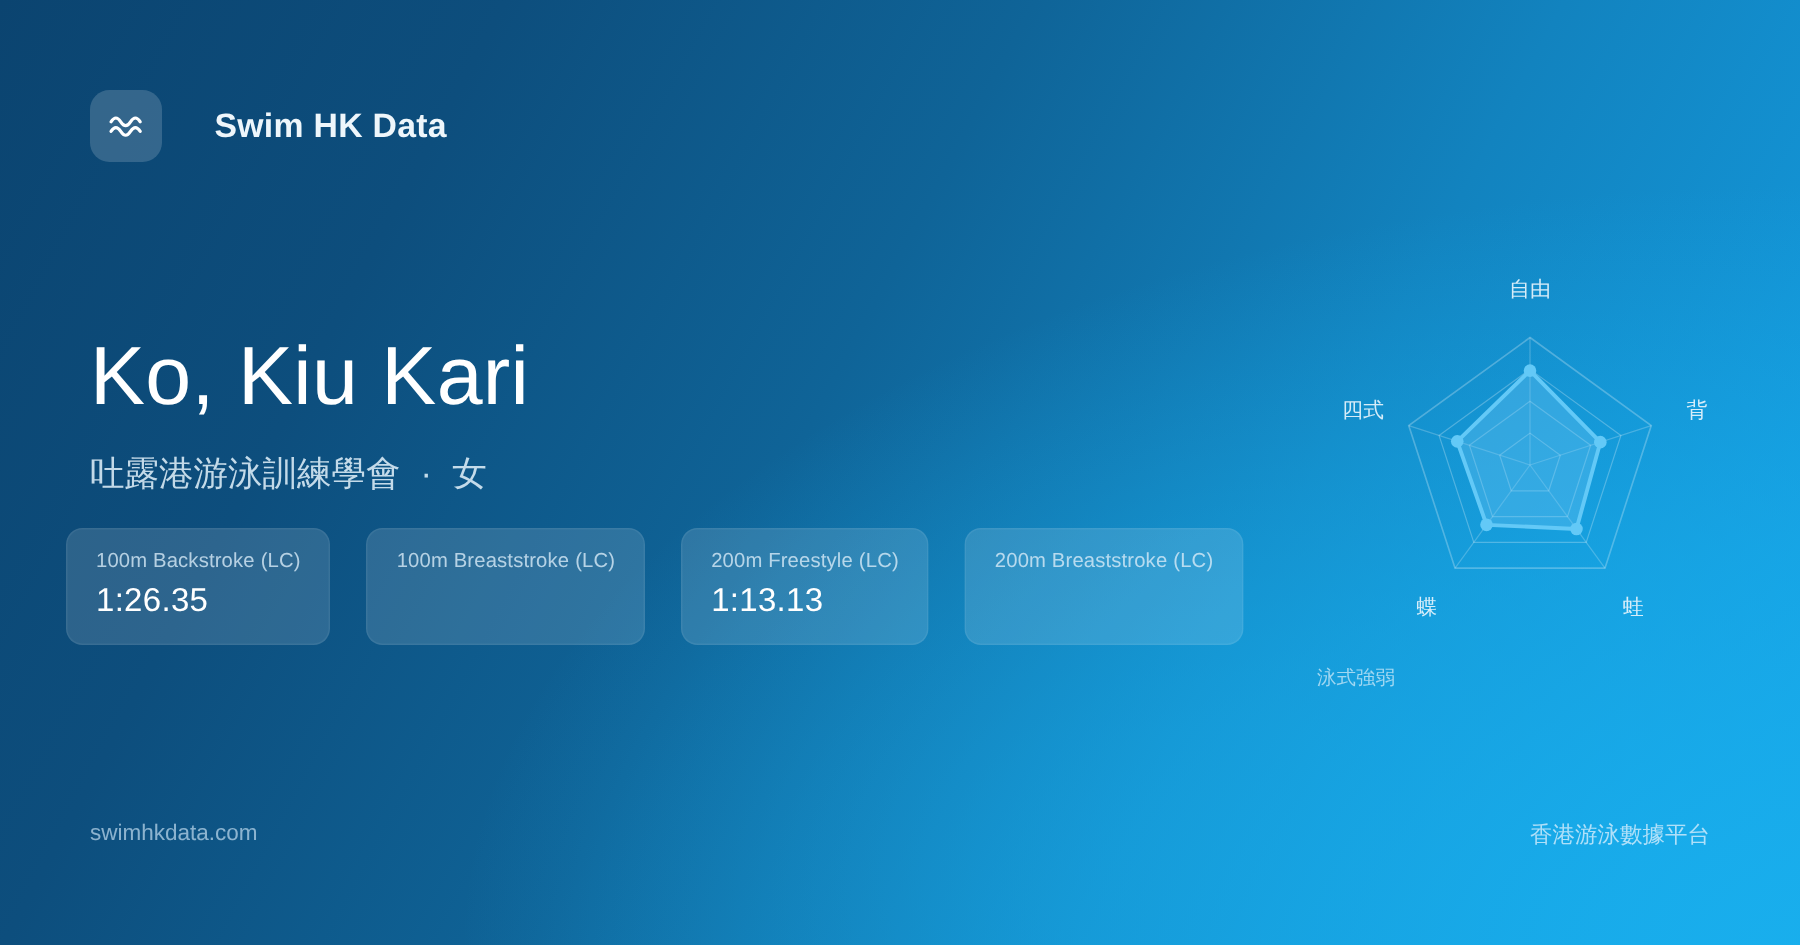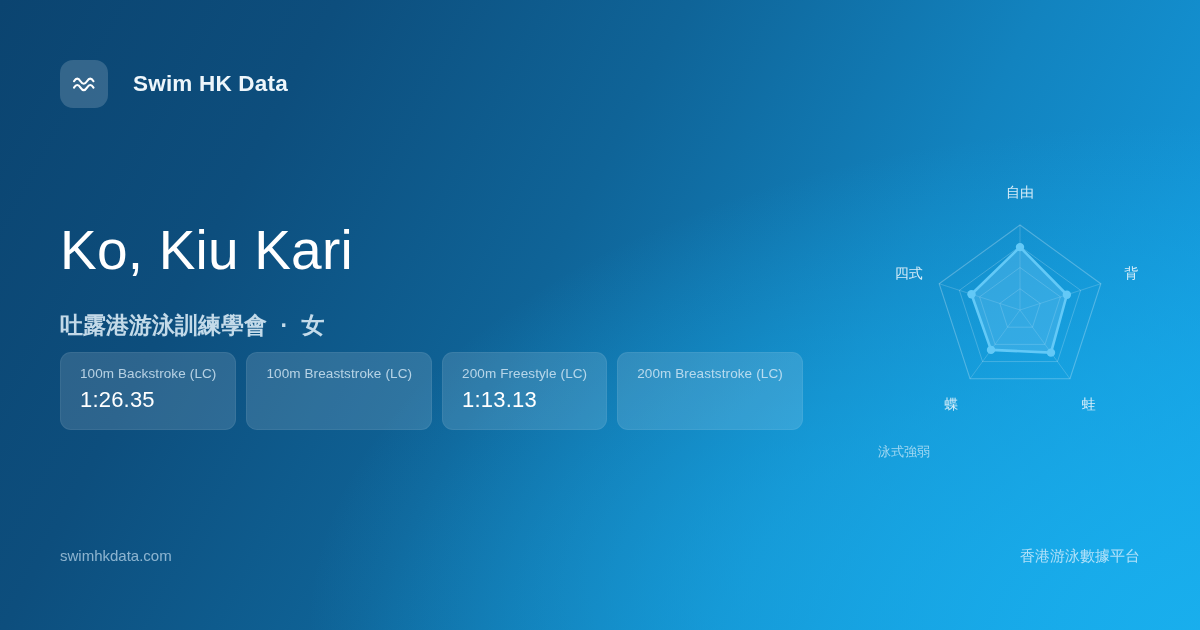--- a/index.html
+++ b/index.html
@@ -14,52 +14,52 @@
     width:1200px; height:630px;
     background:
       radial-gradient(120% 130% at 100% 100%, rgba(25,175,237,0.95) 0%, rgba(25,175,237,0.55) 32%, rgba(25,175,237,0.0) 62%),
       linear-gradient(118deg, #0b4470 0%, #0d4e7d 22%, #0f6498 45%, #1283bf 68%, #14a2e8 100%);
     overflow:hidden;
   }
 
   
   #brand {
     position:absolute; left:60px; top:60px;
-    display:flex; align-items:center; gap:25px;
+    display:flex; align-items:center; gap:35px;
   }
   .logo-box {
     width:48px; height:48px; border-radius:13px;
     background:rgba(255,255,255,0.17);
     display:flex; align-items:center; justify-content:center;
   }
   .logo-box svg { display:block; }
   .brand-name {
     font-size:22.5px; font-weight:700; letter-spacing:0.2px;
     color:#eef6fb;
   }
 
   
   #hero { position:absolute; left:60px; top:221px; }
   #athlete-name {
     font-size:55px; line-height:1.08; font-weight:400;
     color:#ffffff; letter-spacing:0.2px;
     white-space:nowrap;
   }
   #athlete-meta {
-    margin-top:30px;
-    font-size:23px; font-weight:700;
+    margin-top:20px;
+    font-size:23px; font-weight:400;
     color:rgba(226,241,250,0.86);
     white-space:nowrap;
   }
   #athlete-meta .sep { padding:0 7px; }
 
   
   #stats {
-    position:absolute; left:60px; top:352px;
-    display:flex; gap:10px;
+    position:absolute; left:44px; top:352px;
+    display:flex; gap:24px;
   }
   .stat-card {
     height:78px;
     padding:13px 19px 0 19px;
     border-radius:11px;
     background:rgba(255,255,255,0.135);
     border:1px solid rgba(255,255,255,0.06);
     display:flex; flex-direction:column;
     white-space:nowrap;
   }

